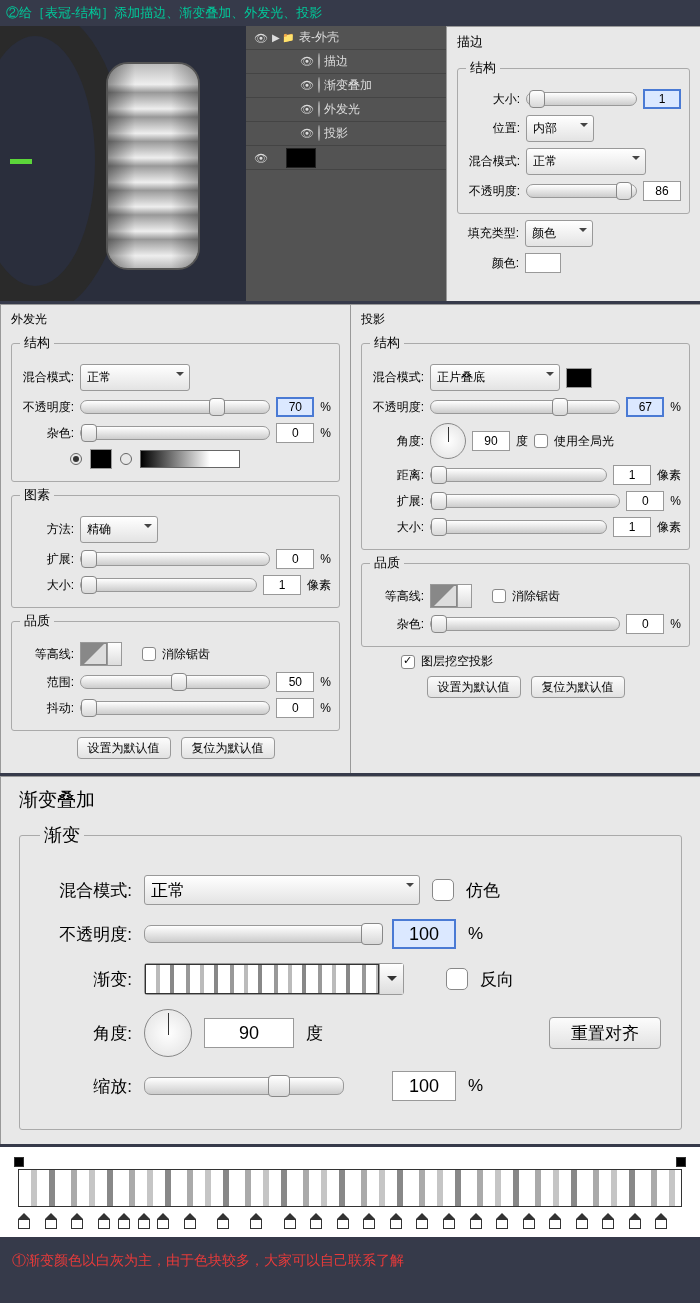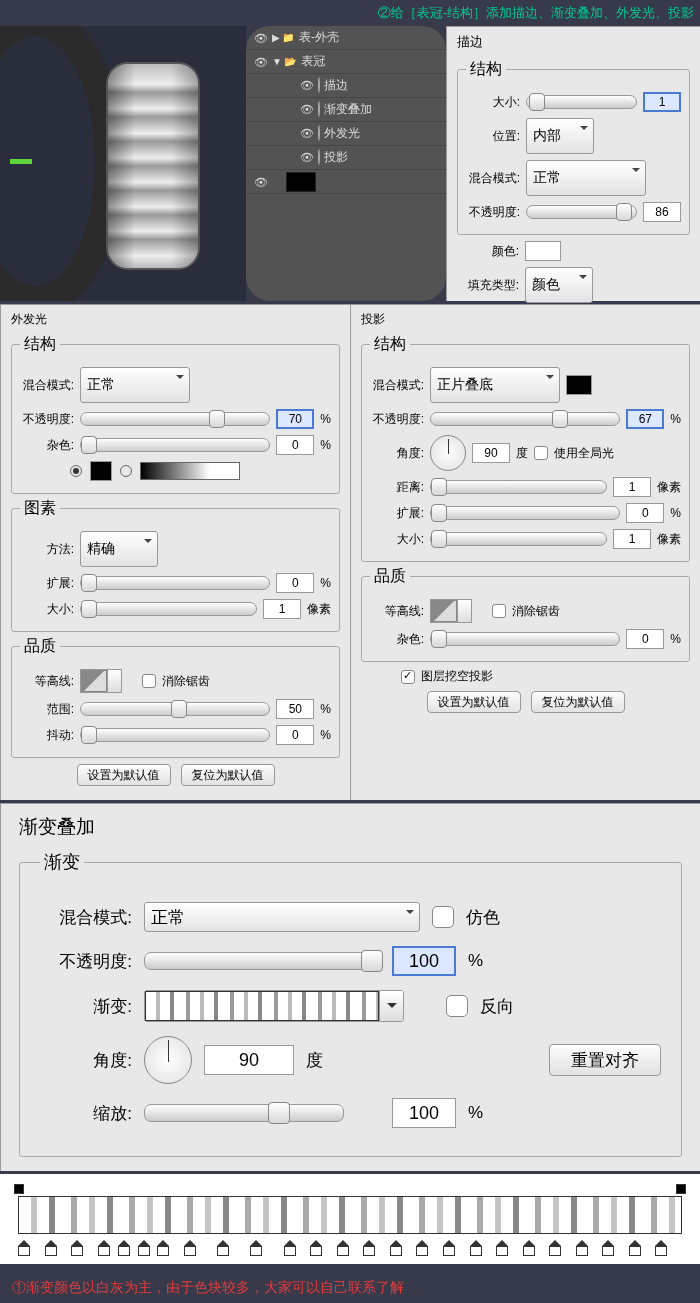--- a/index.html
+++ b/index.html
@@ -1,48 +1,48 @@
 <!DOCTYPE html>
 <html><head>
 <meta charset="utf-8">
 <style>
 * { box-sizing: border-box; margin: 0; padding: 0; font-family: "Microsoft YaHei", sans-serif; }
 body { background: #363a4a; width: 700px; }
-.title-main { color: #00c89a; font-size: 13px; padding: 4px 6px; text-align: right; }
+.title-main { color: #00c89a; font-size: 13px; padding: 4px 6px; }
 
 
 .row1 { display: flex; height: 275px; }
 .preview { width: 246px; background: #2a2e3c; position: relative; overflow: hidden; }
 .preview .ring { position: absolute; left: -55px; top: -20px; width: 180px; height: 310px; border: 30px solid #2a2a2a; border-radius: 50%; }
 .preview .green { position: absolute; left: 10px; top: 133px; width: 22px; height: 5px; background: #5cd63a; }
 .preview .crown { position: absolute; left: 106px; top: 36px; width: 94px; height: 208px; background: linear-gradient(180deg,#bbb,#eee 10%,#999 14%,#eee 22%,#999 26%,#eee 34%,#999 38%,#eee 46%,#999 50%,#eee 58%,#999 62%,#eee 70%,#999 74%,#eee 82%,#999 86%,#eee 94%,#bbb); border-radius: 22px; border: 2px solid #555; }
 .preview .crown::before { content:""; position:absolute; inset:0; background: linear-gradient(90deg, rgba(0,0,0,.4), transparent 30%, transparent 70%, rgba(0,0,0,.3)); border-radius:20px; }
 
-.layers { width: 200px; background: #535353; color: #ddd; font-size: 12px; border-radius: 24px; }
+.layers { width: 200px; background: #535353; color: #ddd; font-size: 12px; }
 .lrow { display: flex; align-items: center; height: 24px; border-bottom: 1px solid #444; padding-left: 4px; }
 .lrow.sel { background: #6a7a9a; }
 .eye { width: 22px; text-align: center; }
 .eye::before { content: "👁"; font-size: 11px; }
 .lrow .indent0 { padding-left: 0; } .lrow .indent1 { padding-left: 14px; } .lrow .indent2 { padding-left: 28px; }
 .folder-icon { font-size: 10px; margin-right: 4px; }
 .thumb { width: 30px; height: 20px; background: repeating-conic-gradient(#ccc 0 25%, #fff 0 50%) 50%/8px 8px; border: 1px solid #222; margin-right: 5px; }
 .thumb.blk { background: #000; }
 .circ { width: 8px; height: 8px; border: 1px solid #aaa; border-radius: 50%; margin: 0 4px; }
 
 
 .psp { background: #e8e8e8; border-left: 1px solid #999; border-top: 1px solid #999; font-size: 12px; padding: 4px 10px 8px; }
 .psp fieldset { border: 1px solid #aaa; border-radius: 3px; padding: 6px 8px; margin: 4px 0; }
-.psp legend { padding: 0 4px; font-size: 16px; }
+.psp legend { padding: 0 4px; font-size: 13px; }
 .prow { display: flex; align-items: center; margin: 6px 0; gap: 6px; }
 .plabel { width: 54px; text-align: right; font-size: 12px; }
 .slider { flex: 1; height: 14px; background: linear-gradient(#fff,#ccc); border: 1px solid #999; border-radius: 7px; position: relative; }
 .slider .knob { position: absolute; top: -3px; width: 16px; height: 18px; background: linear-gradient(#fff,#d8d8d8); border: 1px solid #888; border-radius: 4px; }
 .numin { width: 38px; height: 20px; border: 1px solid #999; background: #fff; text-align: center; font-size: 12px; }
 .numin.sel { border: 2px solid #4a7ad4; background: #dbe8ff; }
-.sel-drop { height: 36px; border: 1px solid #999; background: linear-gradient(#fff,#e3e3e3); border-radius: 3px; padding: 1px 18px 1px 6px; position: relative; font-size: 14px; display: inline-flex; align-items: center; }
+.sel-drop { height: 27px; border: 1px solid #999; background: linear-gradient(#fff,#e3e3e3); border-radius: 3px; padding: 1px 18px 1px 6px; position: relative; font-size: 12px; display: inline-flex; align-items: center; }
 .sel-drop::after { content:""; position:absolute; right:5px; top:7px; border:4px solid transparent; border-top-color:#444; }
 .chk { width: 14px; height: 14px; border: 1px solid #888; background: #fff; border-radius: 3px; display: inline-block; }
 .chk.on::before { content: "✓"; font-size: 11px; position: relative; top: -3px; left: 1px; }
 .swatch { width: 36px; height: 20px; border: 1px solid #999; display: inline-block; }
 .unit { font-size: 12px; }
 .dial { width: 36px; height: 36px; border: 1px solid #888; border-radius: 50%; background: radial-gradient(#fff,#e0e0e0); position: relative; }
 .dial .needle { position: absolute; left: 50%; top: 3px; width: 1px; height: 15px; background: #333; transform-origin: bottom center; }
 
 .stroke-panel { width: 254px; }
 
@@ -94,24 +94,20 @@
       <div class="green"></div>
       <div class="crown"></div>
   </div>
 
   <div class="layers">
     <div class="lrow">
         <span class="eye"></span>
         <span class="indent0"><span class="folder-icon">▶ 📁</span><span>表-外壳</span></span>
       </div>
     <div class="lrow">
-        <span class="eye"></span>
-        <span class="indent0"><span class="folder-icon">▼ 📂</span><span>表冠</span></span>
-      </div>
-    <div class="lrow">
         <span style="width:22px"></span>
         <span class="indent2"><span class="eye"></span><span class="circ"></span><span>描边</span></span>
       </div>
     <div class="lrow">
         <span style="width:22px"></span>
         <span class="indent2"><span class="eye"></span><span class="circ"></span><span>渐变叠加</span></span>
       </div>
     <div class="lrow">
         <span style="width:22px"></span>
         <span class="indent2"><span class="eye"></span><span class="circ"></span><span>外发光</span></span>
@@ -149,26 +145,26 @@
         </div>
       <div class="prow">
           <span class="plabel">不透明度:</span>
           <div class="slider">
             <div class="knob" style="left:82%"></div>
           </div>
           <input class="numin" value="86" style="">
         </div>
     </fieldset>
     <div class="prow">
+        <span class="plabel" style="width:62px">填充类型:</span>
+        <span class="sel-drop" style="width:68px">颜色</span>
+      </div>
+    <div class="prow">
         <span class="plabel" style="width:62px">颜色:</span>
         <span class="swatch" style="background:#fff"></span>
-      </div>
-    <div class="prow">
-        <span class="plabel" style="width:62px">填充类型:</span>
-        <span class="sel-drop" style="width:68px">颜色</span>
       </div>
   </div>
 </div>
 
 <div class="row2">
   <div class="psp glow-panel">
     <div style="padding:2px 0;">外发光</div>
     <fieldset>
         <legend>结构</legend>
       <div class="prow">

